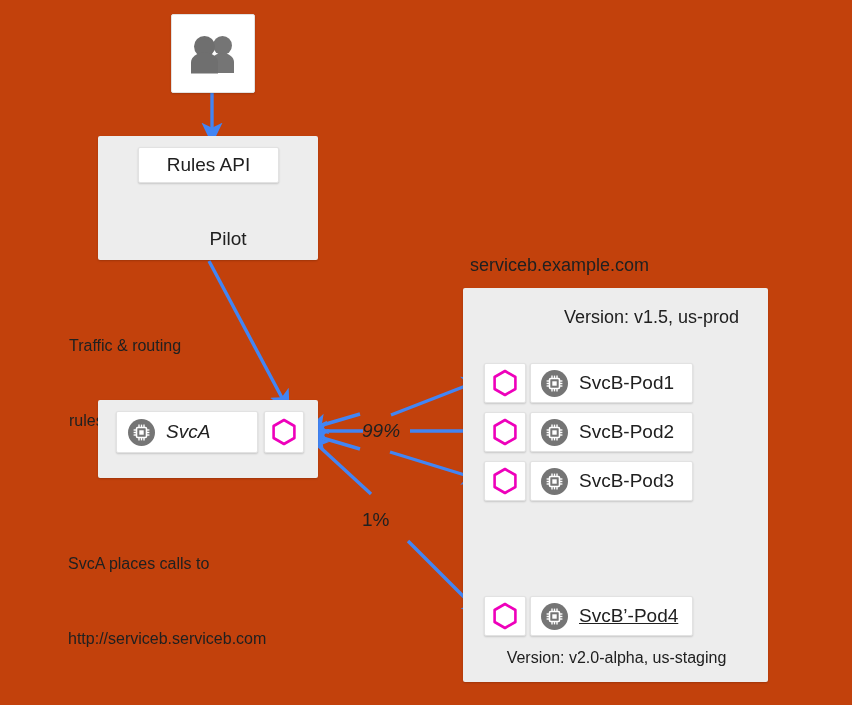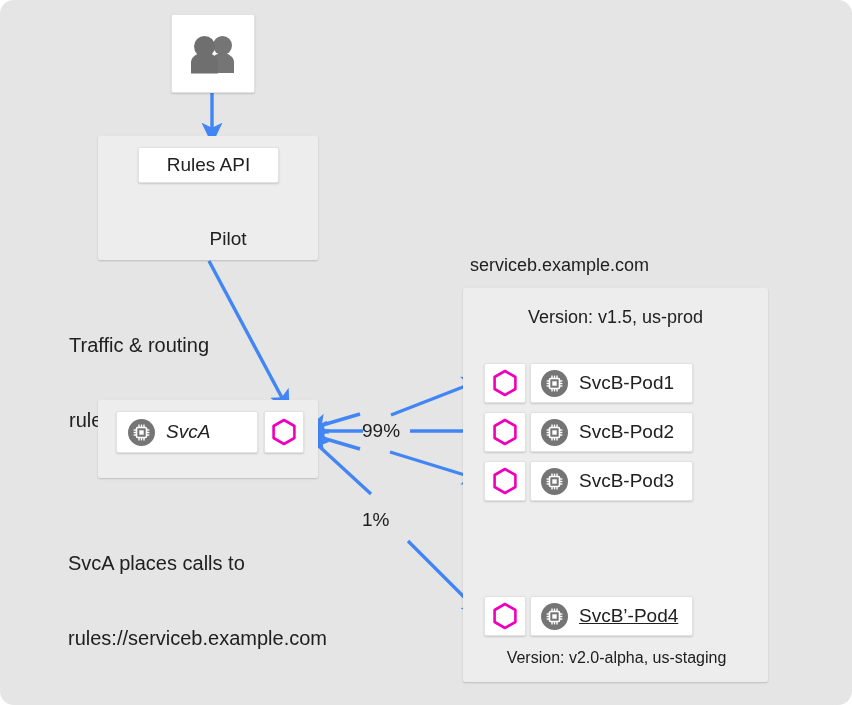--- a/index.html
+++ b/index.html
@@ -8,23 +8,22 @@
     background: #ffffff;
   }
   body {
     font-family: "Liberation Sans", sans-serif;
     color: #202020;
   }
   #canvas {
     position: relative;
     width: 852px;
     height: 705px;
-    background: #e5e5e5;
+    background: #c2410c;
     overflow: hidden;
-    border-radius: 14px;
   }
   .abs { position: absolute; }
 
   
   .panel {
     background: #ededed;
     border-radius: 2px;
     box-shadow: 0 1px 2px rgba(0,0,0,0.18);
   }
   .whitebox {
@@ -48,21 +47,21 @@
     display: flex; align-items: center; justify-content: center;
     font-size: 19px;
   }
   #pilot-label {
     left: 98px; top: 228px; width: 260px;
     text-align: center; font-size: 19px;
   }
 
   
   .caption {
-    font-size: 20px;
+    font-size: 16px;
     line-height: 25px;
     white-space: pre;
   }
   #traffic-caption { left: 69px; top: 283px; }
   #svca-caption    { left: 68px; top: 501px; }
   #svcb-host-label { left: 470px; top: 255px; font-size: 18px; }
 
   
   #svca-panel { left: 98px; top: 400px; width: 220px; height: 78px; }
   #svca-box {
@@ -72,21 +71,21 @@
   #svca-hex-box {
     left: 264px; top: 411px; width: 40px; height: 42px;
     display: flex; align-items: center; justify-content: center;
   }
   .svc-label { font-size: 19px; margin-left: 11px; }
 
   
   #svcb-panel { left: 463px; top: 288px; width: 305px; height: 394px; }
   #version-top {
     left: 463px; top: 307px; width: 305px;
-    text-align: center; font-size: 18px;
+    text-align: center; font-size: 18px; padding-left: 36px;
   }
   #version-bottom {
     left: 463px; top: 649px; width: 307px;
     text-align: center; font-size: 16px;
   }
   .pod-hex-box {
     width: 42px; height: 40px;
     display: flex; align-items: center; justify-content: center;
   }
   .pod-box {
@@ -145,21 +144,21 @@
   </div>
   <div class="abs" id="pilot-label">Pilot</div>
 
   <div class="abs caption" id="traffic-caption">
     <div>Traffic &amp; routing</div>
     <div>rules</div>
   </div>
 
   <div class="abs caption" id="svca-caption">
     <div>SvcA places calls to</div>
-    <div>rules://serviceb.example.com</div>
+    <div>http://serviceb.serviceb.com</div>
   </div>
 
   <div class="abs panel" id="svca-panel"></div>
 
   <div class="abs whitebox" id="svca-box">
     <svg class="chip-icon" viewBox="0 0 27 27" xmlns="http://www.w3.org/2000/svg">
       <circle cx="13.5" cy="13.5" r="13.5" fill="#757575"></circle>
       <rect x="8.5" y="8.5" width="10" height="10" rx="1.2" fill="none" stroke="#ffffff" stroke-width="1.6"></rect>
       <rect x="11.3" y="11.3" width="4.4" height="4.4" fill="#ffffff"></rect>
       <g stroke="#ffffff" stroke-width="1.4">
@@ -179,21 +178,21 @@
     </svg>
     <span class="svc-label">SvcA</span>
   </div>
 
   <div class="abs whitebox" id="svca-hex-box">
     <svg class="hex-icon" viewBox="0 0 26 28" xmlns="http://www.w3.org/2000/svg">
       <polygon points="13,2 23.4,8 23.4,20 13,26 2.6,20 2.6,8" fill="none" stroke="#ee00bb" stroke-width="2.6" stroke-linejoin="round"></polygon>
     </svg>
   </div>
 
-  <div class="abs" style="left:362px; top:420px; font-size:19px;">99%</div>
+  <div class="abs" style="left:362px; top:420px; font-size:19px;font-style:italic;">99%</div>
   <div class="abs" style="left:362px; top:509px; font-size:19px;">1%</div>
 
   <div class="abs" id="svcb-host-label">serviceb.example.com</div>
 
   <div class="abs panel" id="svcb-panel"></div>
 
   <div class="abs" id="version-top">Version: v1.5, us-prod</div>
 
   <div class="abs whitebox pod-hex-box" style="left:484px; top:363px;">
     <svg class="hex-icon" viewBox="0 0 26 28" xmlns="http://www.w3.org/2000/svg">

